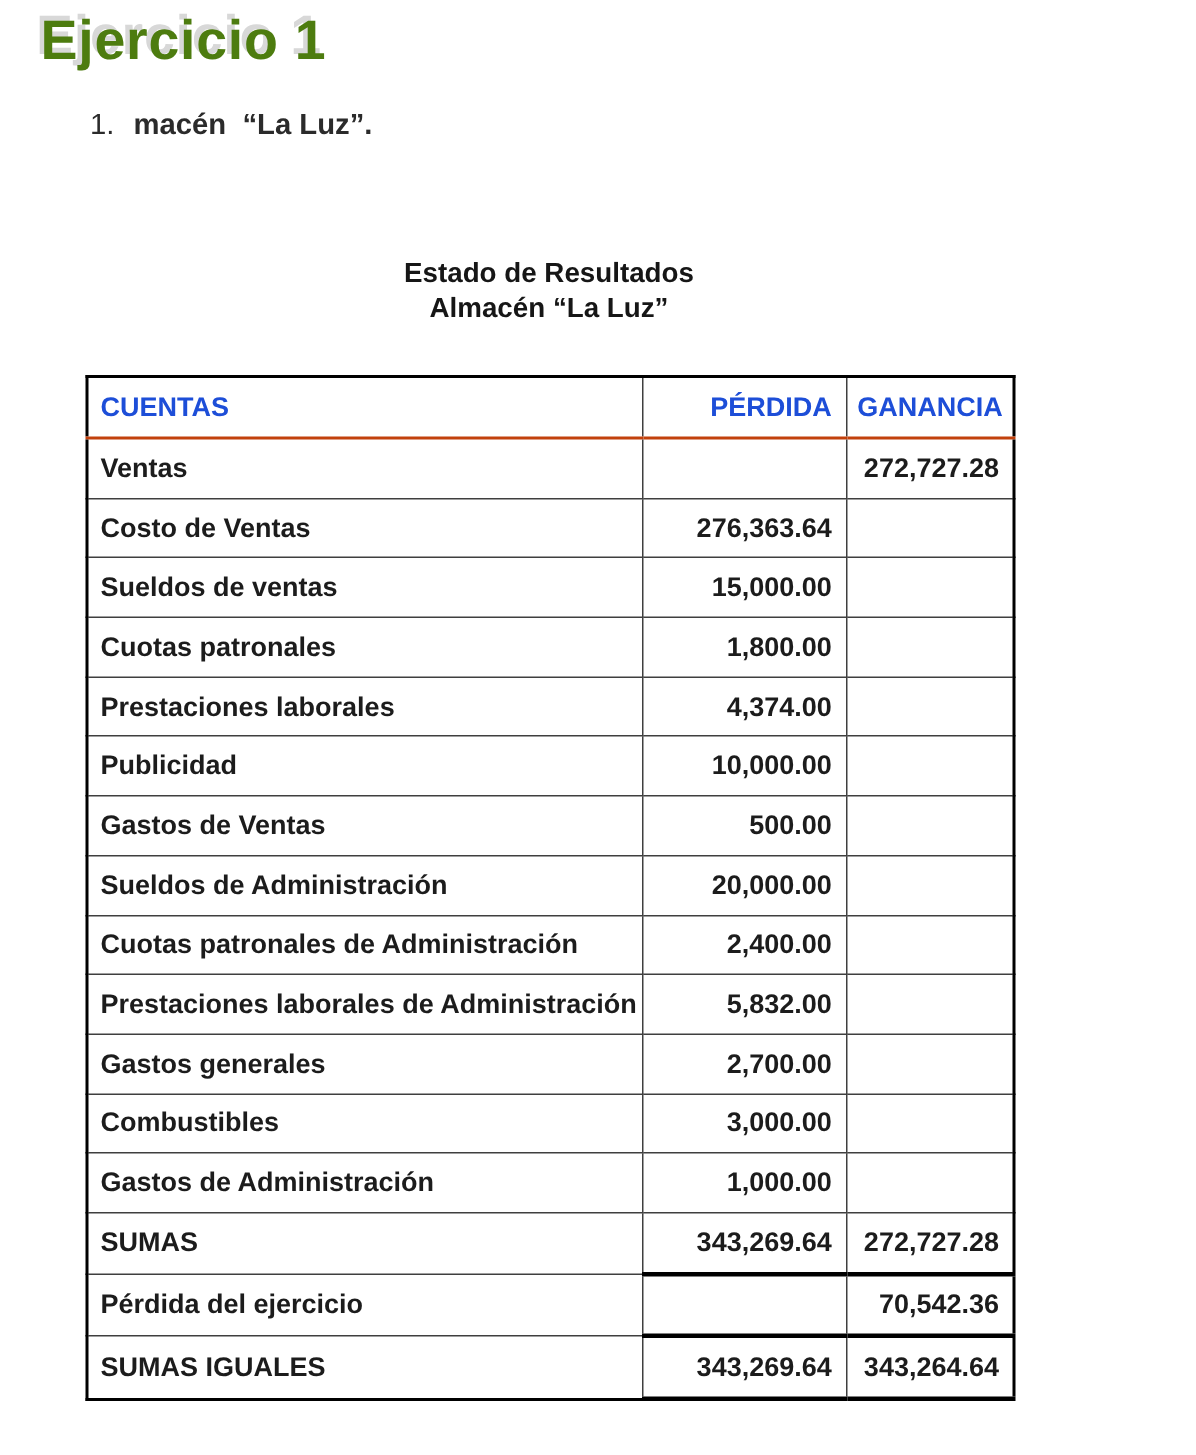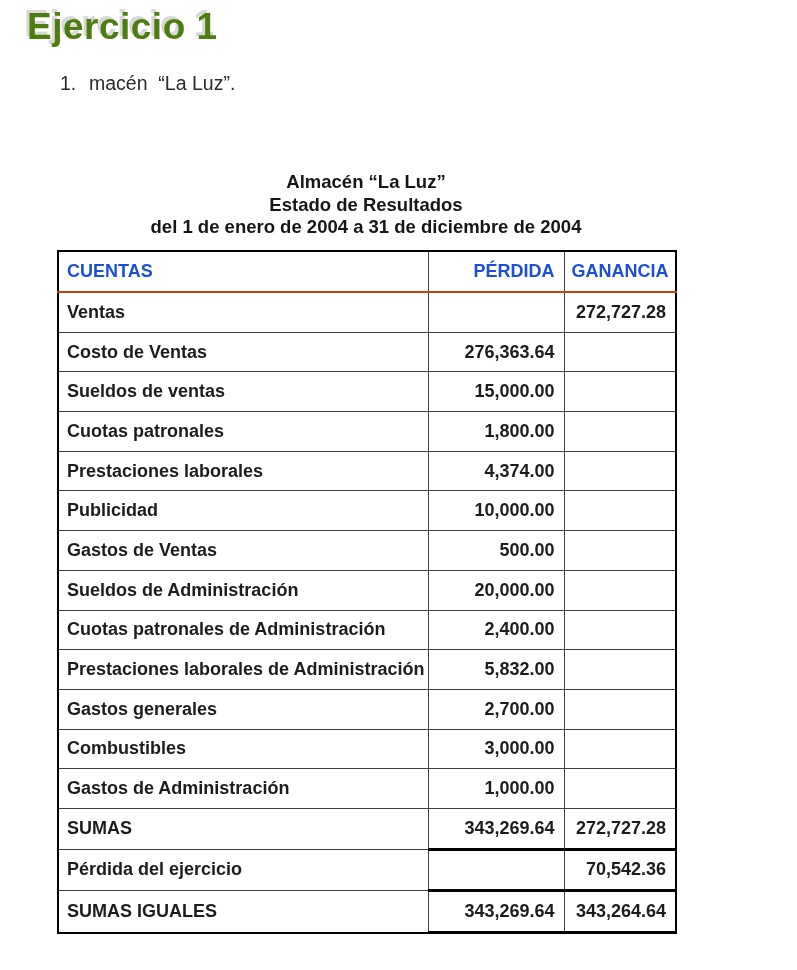--- a/index.html
+++ b/index.html
@@ -21,21 +21,21 @@
   }
 
   .instruction {
     position: absolute; left: 60px; top: 67px; width: 711px;
     font-size: 19.5px; line-height: 33px; color: #2b2b2b;
     display: flex;
   }
   .instruction .num { width: 29px; flex: 0 0 29px; }
   .instruction .ptext { flex: 1; }
   .instruction .l1 { text-align: justify; text-align-last: justify; }
-  .instruction .l2 { white-space: pre-wrap; }
+  .instruction .l2 { white-space: pre-wrap; font-weight: bold; }
 
   .stmt-title {
     position: absolute; left: 57px; top: 171px; width: 618px;
     text-align: center; font-weight: bold;
     font-size: 18.5px; line-height: 22.5px; color: #161616;
   }
 
   table.results {
     position: absolute; left: 57px; top: 250px;
     width: 618px; table-layout: fixed;
@@ -73,23 +73,22 @@
 <div class="heading" style="color: #4d7c0f;">Ejercicio 1</div>
 
 <div class="instruction">
   <span class="num">1.</span>
   <div class="ptext">
     <div class="l2">macén  “La Luz”.</div>
   </div>
 </div>
 
 <div class="stmt-title">
+  <div>Estado de Resultados</div>
   <div>Almacén “La Luz”</div>
-  <div>Estado de Resultados</div>
-  <div>del 1 de enero de 2004 a 31 de diciembre de 2004</div>
 </div>
 
 <table class="results">
   <colgroup>
       <col class="c-cuentas">
       <col class="c-perdida">
       <col class="c-ganancia">
     </colgroup>
   <thead>
     <tr>

